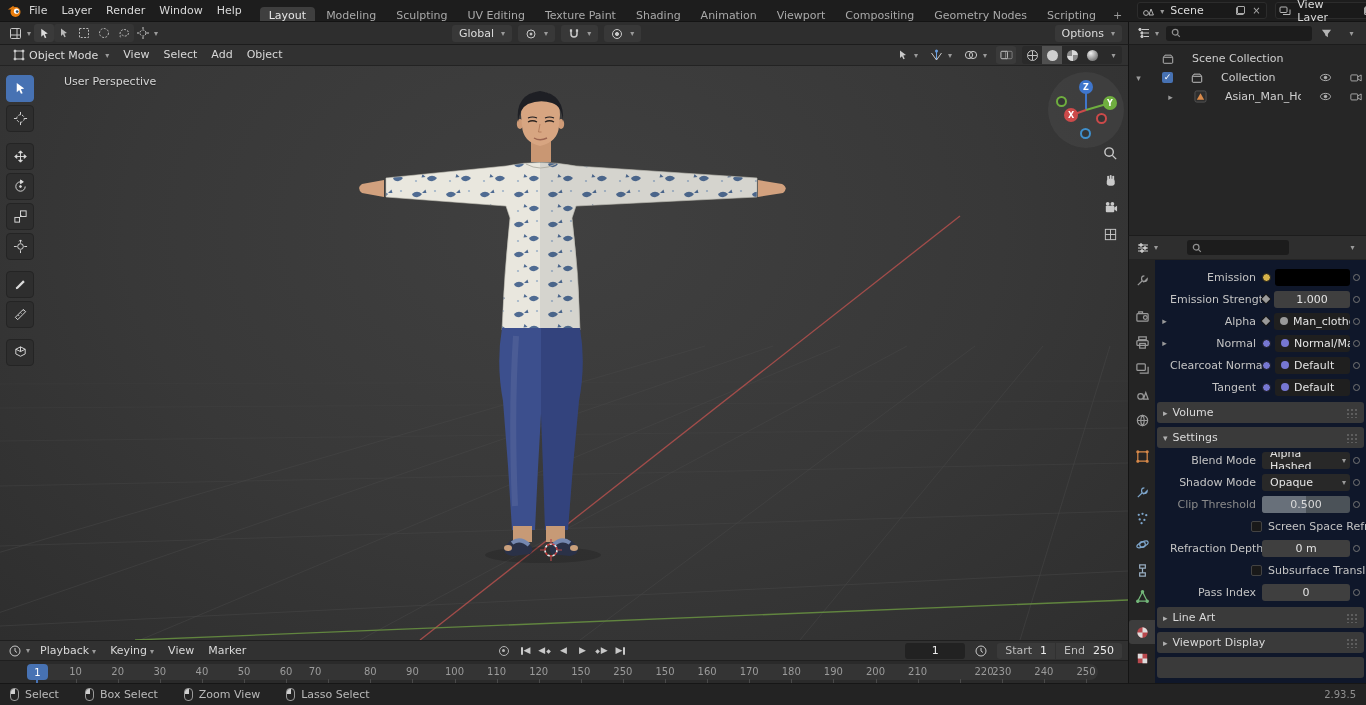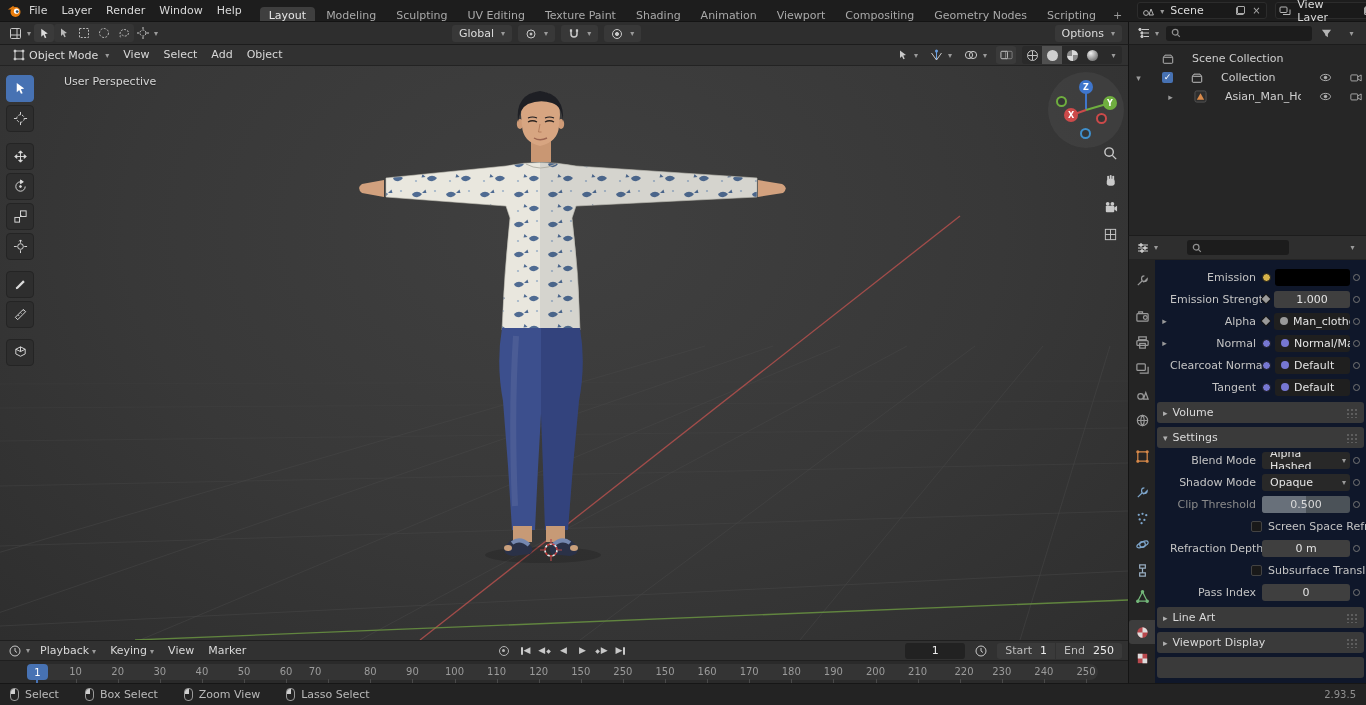--- a/index.html
+++ b/index.html
@@ -945,21 +945,21 @@
       <span class="tick-label" style="left: 749.2px;">170</span>
       <i class="tick-mark" style="left: 749.2px;"></i>
       <span class="tick-label" style="left: 791.3px;">180</span>
       <i class="tick-mark" style="left: 791.3px;"></i>
       <span class="tick-label" style="left: 833.4px;">190</span>
       <i class="tick-mark" style="left: 833.4px;"></i>
       <span class="tick-label" style="left: 875.5px;">200</span>
       <i class="tick-mark" style="left: 875.5px;"></i>
       <span class="tick-label" style="left: 917.6px;">210</span>
       <i class="tick-mark" style="left: 917.6px;"></i>
-      <span class="tick-label" style="left: 964px;">220</span>
+      <span class="tick-label" style="left: 984px;">220</span>
       <i class="tick-mark" style="left: 959.7px;"></i>
       <span class="tick-label" style="left: 1001.8px;">230</span>
       <i class="tick-mark" style="left: 1001.8px;"></i>
       <span class="tick-label" style="left: 1043.9px;">240</span>
       <i class="tick-mark" style="left: 1043.9px;"></i>
       <span class="tick-label" style="left: 1086px;">250</span>
       <i class="tick-mark" style="left: 1086px;"></i>
     </div>
 
   <div id="statusbar" class="region">

